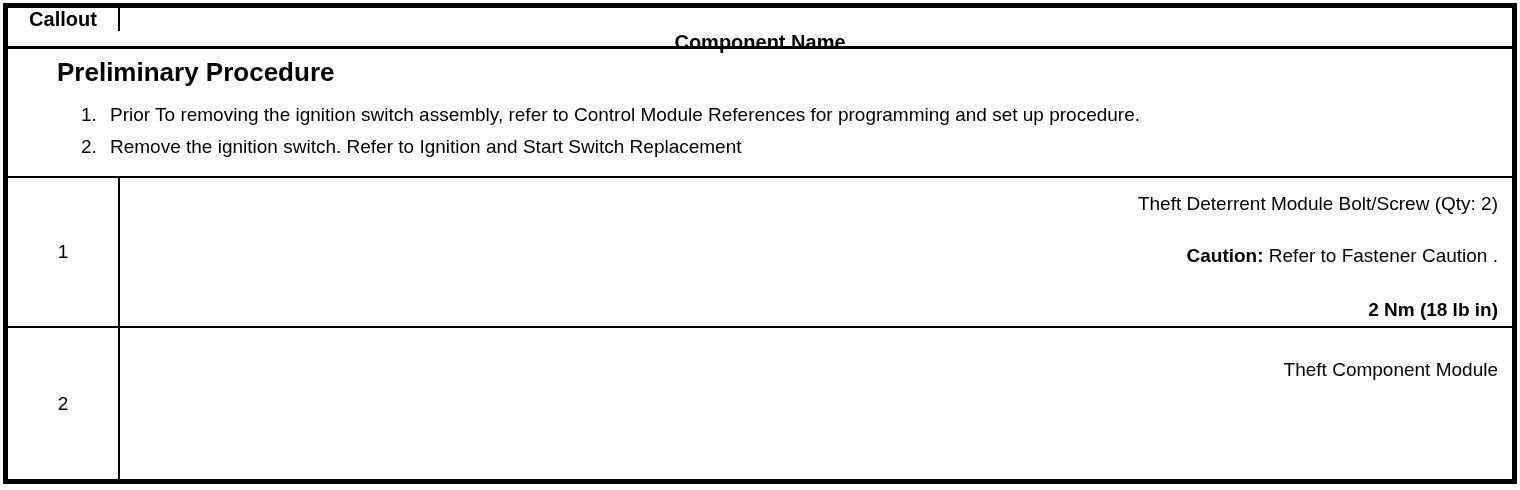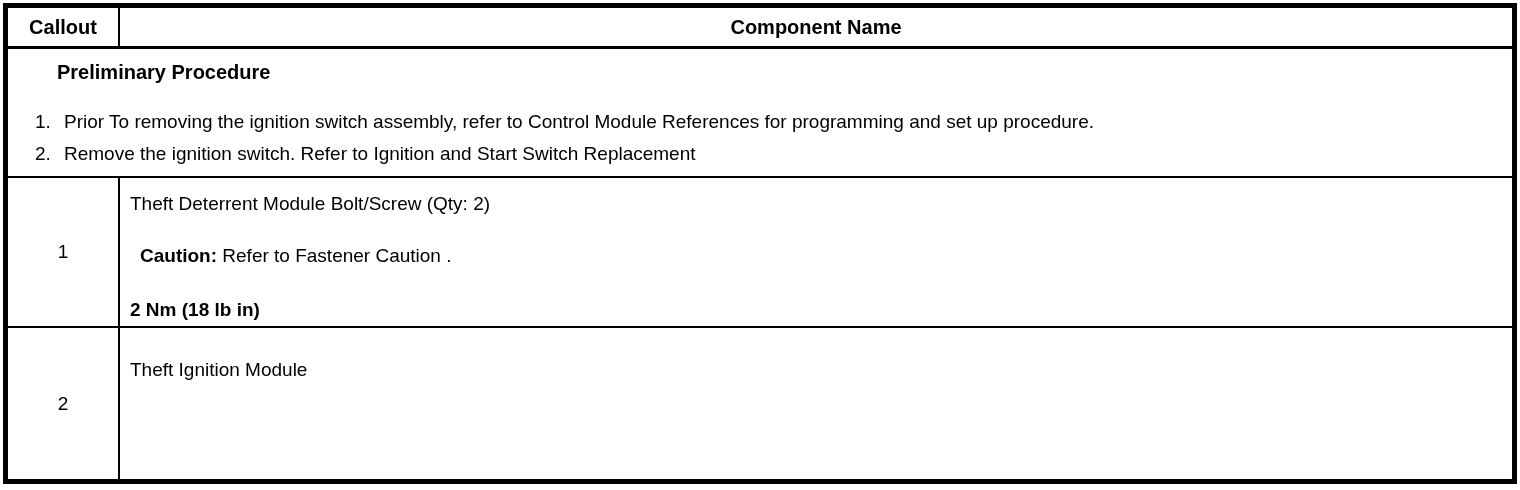--- a/index.html
+++ b/index.html
@@ -18,20 +18,21 @@
     box-sizing: border-box;
     height: 481px;
     background: #ffffff;
     overflow: hidden;
   }
   
   .hdr-row {
     display: flex;
     height: 38px;
     border-bottom: 3px solid #000000;
+    flex-direction: column;
   }
   .hdr-callout {
     width: 112px;
     border-right: 2px solid #000000;
     display: flex;
     align-items: center;
     justify-content: center;
     font-weight: bold;
     font-size: 20px;
     box-sizing: border-box;
@@ -46,26 +47,26 @@
   }
   
   .prelim {
     height: 127px;
     box-sizing: border-box;
     overflow: hidden;
   }
   .prelim-title {
     margin: 12px 8px 0 49px;
     font-weight: bold;
-    font-size: 20px;
+    font-size: 26px;
     line-height: 23px;
   }
   .prelim-steps {
-    margin: 22px 0 0 0;
-    padding-left: 48px;
+    margin: 15px 0 0 0;
+    padding-left: 94px;
     font-size: 19px;
     line-height: 32px;
   }
   .prelim-steps li {
     padding-left: 8px;
   }
   
   .body-row {
     display: flex;
     border-top: 2px solid #000000;
@@ -81,20 +82,21 @@
     justify-content: center;
     font-size: 19px;
     box-sizing: border-box;
     flex-shrink: 0;
   }
   .cell-content {
     flex: 1;
     padding: 15px 14px 1px 10px;
     font-size: 19px;
     overflow: hidden;
+    text-align: right;
   }
   .cell-content p {
     margin: 0 0 30px 0;
     line-height: 22px;
   }
   .cell-content p.tight { margin-bottom: 32px; margin-left: 10px; }
   .cell-content p:last-child { margin-bottom: 0; margin-top: 16px; }
   .b { font-weight: bold; }
 </style>
 </head>
@@ -120,17 +122,17 @@
     <div class="cell-content">
       <p>Theft Deterrent Module Bolt/Screw (Qty: 2)</p>
       <p class="tight"><span class="b">Caution:</span><span> Refer to Fastener Caution .</span></p>
       <p class="b">2 Nm (18 lb in)</p>
     </div>
   </div>
 
   <div class="body-row row-2">
     <div class="cell-callout">2</div>
     <div class="cell-content">
-      <p>Theft Ignition Module</p>
+      <p>Theft Component Module</p>
     </div>
   </div>
 
 </div>
 
 </body></html>

